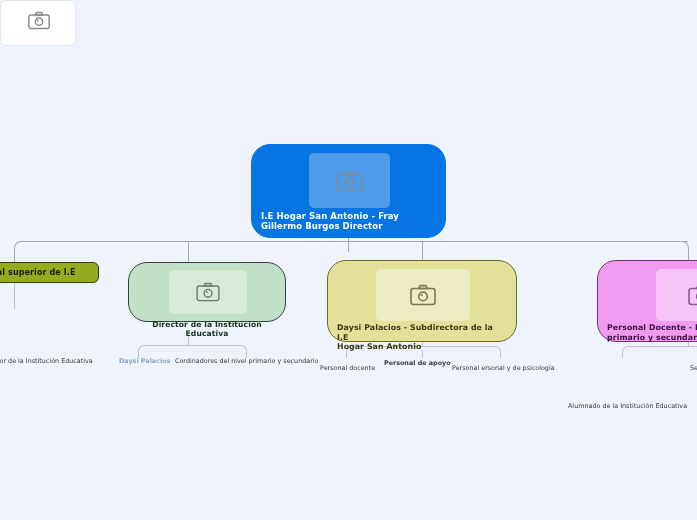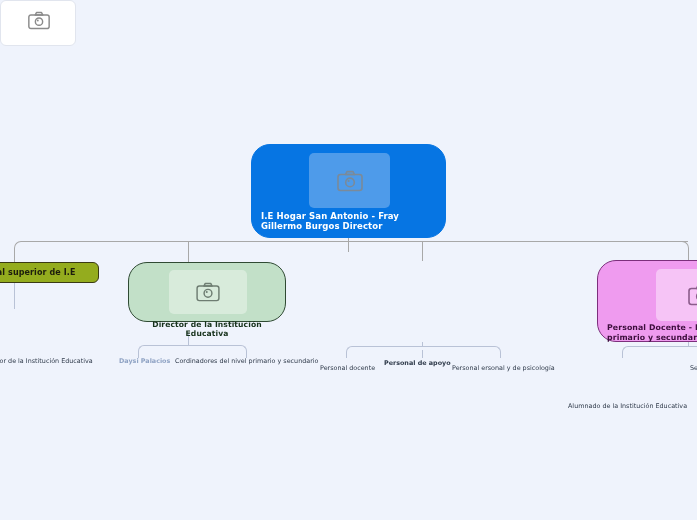--- a/index.html
+++ b/index.html
@@ -151,20 +151,34 @@
       <svg class="cam" width="24" height="20" viewBox="0 0 26 22">
         <rect x="1" y="4.5" width="24" height="16" rx="2.5" fill="none" stroke="#6e7d72" stroke-width="1.6"></rect>
         <path d="M8.5 4.5 L10 1.6 L16 1.6 L17.5 4.5 Z" fill="none" stroke="#6e7d72" stroke-width="1.6" stroke-linejoin="round"></path>
         <circle cx="13" cy="12.4" r="4.3" fill="none" stroke="#6e7d72" stroke-width="1.6"></circle>
         <circle cx="11.6" cy="11" r="1.1" fill="#6e7d72"></circle>
       </svg>
     </div>
     <div class="lbl">Director de la Institución Educativa</div>
   </div>
 
+  <div class="node" id="yellow">
+    <div class="ph">
+      <svg class="cam" width="26" height="22" viewBox="0 0 26 22">
+        <rect x="1" y="4.5" width="24" height="16" rx="2.5" fill="none" stroke="#7d7a52" stroke-width="1.6"></rect>
+        <path d="M8.5 4.5 L10 1.6 L16 1.6 L17.5 4.5 Z" fill="none" stroke="#7d7a52" stroke-width="1.6" stroke-linejoin="round"></path>
+        <circle cx="13" cy="12.4" r="4.3" fill="none" stroke="#7d7a52" stroke-width="1.6"></circle>
+        <circle cx="11.6" cy="11" r="1.1" fill="#7d7a52"></circle>
+      </svg>
+    </div>
+    <div class="lbl">
+      <span>Daysi Palacios - Subdirectora de la I.E</span><br>
+      <span>Hogar San Antonio</span>
+    </div>
+  </div>
 
   <div class="node" id="pink">
     <div class="ph">
       <svg class="cam" width="26" height="22" viewBox="0 0 26 22">
         <rect x="1" y="4.5" width="24" height="16" rx="2.5" fill="none" stroke="#8b5c8b" stroke-width="1.6"></rect>
         <path d="M8.5 4.5 L10 1.6 L16 1.6 L17.5 4.5 Z" fill="none" stroke="#8b5c8b" stroke-width="1.6" stroke-linejoin="round"></path>
         <circle cx="13" cy="12.4" r="4.3" fill="none" stroke="#8b5c8b" stroke-width="1.6"></circle>
         <circle cx="11.6" cy="11" r="1.1" fill="#8b5c8b"></circle>
       </svg>
     </div>

